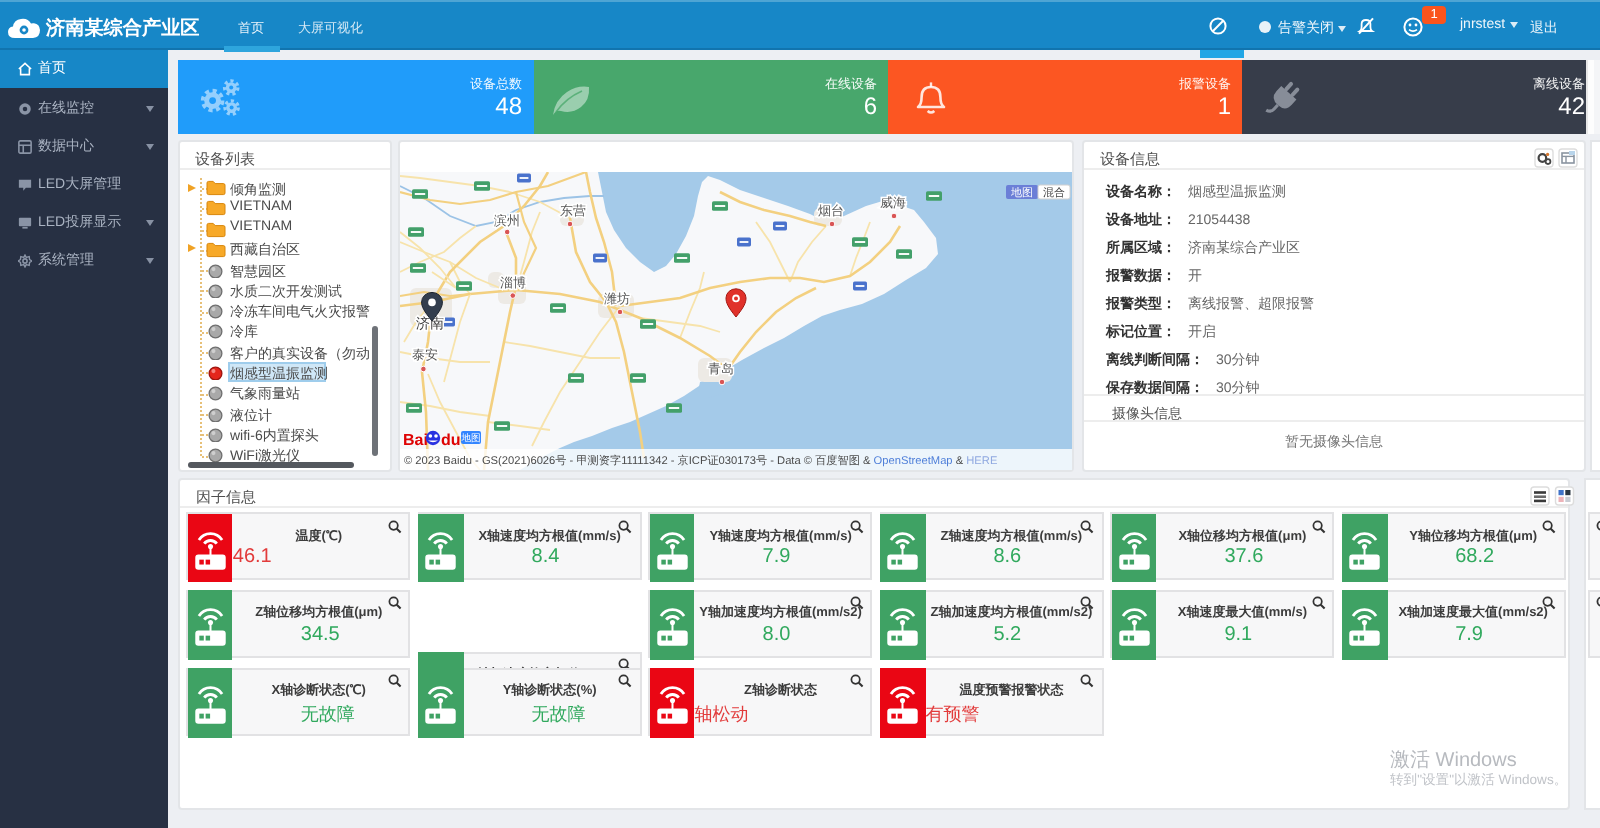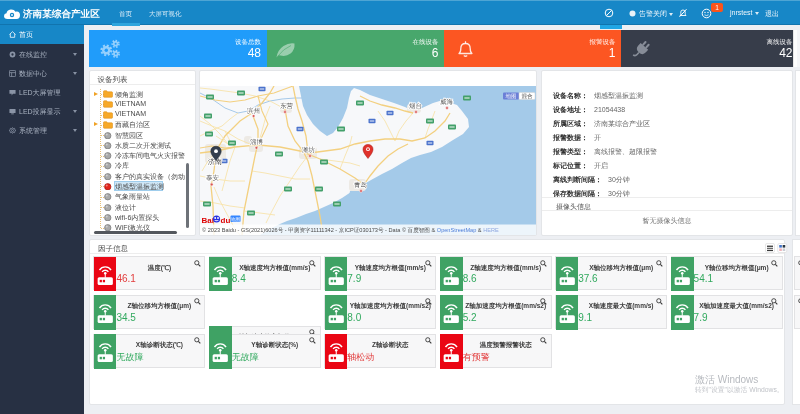--- a/index.html
+++ b/index.html
@@ -47,21 +47,21 @@
 .inf-row b { color:#333; margin-right:6px; }
 
 
 .fcard { position:absolute; width:112px; height:34px; background:#f7f7f8; border:1px solid #e2e2e4; }
 .fcard .fic { position:absolute; left:-0.5px; top:-0.5px; width:22.5px; height:34.5px; }
 .fcard .ftit { position:absolute; left:22px; right:2px; top:6.5px; text-align:center; font-size:6.5px; font-weight:bold; color:#3c3c3c; white-space:nowrap; overflow:hidden; }
 .fcard .fval { position:absolute; left:22px; right:5px; top:16px; text-align:left; font-size:10px; }
 .fic-red { background:#ea0614; }
 .fic-green { background:#3fa264; }
 .v-red { color:#e23b3b; }
-.v-green { color:#31a95e; }
+.v-green { color:#31a95e;padding-left:34px; }
 .mag { position:absolute; right:3.5px; top:2.5px; width:7px; height:7px; }
 </style>
 </head>
 <body>
 
 <div id="topbar">
   <svg class="abs" style="left:3px; top:7px;" width="18" height="12" viewBox="0 0 18 12">
     <path d="M4.5 11 Q1 11 1 8 Q1 5.5 3.5 5.2 Q4 2 7.5 1.5 Q11 1 12.5 3.8 Q13 3.5 14 3.6 Q16.8 4 17 7 Q17 10.8 13.5 11 Z" fill="#fff"></path>
     <circle cx="9" cy="7" r="2.2" fill="#1787c7"></circle>
     <circle cx="9" cy="7" r="0.9" fill="#fff"></circle>
@@ -442,20 +442,36 @@
         <circle cx="18" cy="132" r="0.9" fill="#fff"></circle>
         <path d="M 14 134.3 Q 16.5 136 19 134.3 Z" fill="#fff"></path>
 <text x="20.5" y="136.5" font-size="8" font-weight="bold" fill="#de0304" font-family="Liberation Sans">du</text>
 <rect x="30.5" y="129.5" width="10" height="6.5" rx="1" fill="#3385ff"></rect>
         <text x="35.5" y="134.5" font-size="4.8" fill="#fff" text-anchor="middle" font-family="Liberation Sans">地图</text>
 </svg>
 </div>
 </div>
 
 <div class="panel" id="info-panel" style="left:541px; top:70px; width:252px; height:166px;">
+  <div class="p-head">
+      <div class="p-title">设备信息</div>
+    <svg style="position:absolute;left:225px;top:3px;" width="10" height="10" viewBox="0 0 10 10">
+        <rect x="0.5" y="0.5" width="9" height="9" rx="1.5" fill="#fff" stroke="#ddd" stroke-width="0.7"></rect>
+        <circle cx="4.2" cy="5" r="1.9" fill="none" stroke="#444" stroke-width="1.1"></circle>
+        <circle cx="7" cy="6.8" r="1.2" fill="none" stroke="#444" stroke-width="0.9"></circle>
+        <circle cx="6.8" cy="3.2" r="0.8" fill="#d6762c"></circle>
+      </svg>
+    <svg style="position:absolute;left:236.5px;top:3px;" width="10" height="10" viewBox="0 0 10 10">
+        <rect x="0.5" y="0.5" width="9" height="9" rx="1.5" fill="#fff" stroke="#ddd" stroke-width="0.7"></rect>
+        <rect x="2" y="2.5" width="6" height="5" fill="none" stroke="#8a94a0" stroke-width="0.8"></rect>
+        <line x1="2" y1="4.2" x2="8" y2="4.2" stroke="#8a94a0" stroke-width="0.7"></line>
+        <line x1="4" y1="4.2" x2="4" y2="7.5" stroke="#8a94a0" stroke-width="0.7"></line>
+        <rect x="5.5" y="1.5" width="3" height="2" fill="#b8d4ea"></rect>
+      </svg>
+  </div>
   <div class="inf-row" style="top:20px;"><b>设备名称：</b>烟感型温振监测</div>
   <div class="inf-row" style="top:34px;"><b>设备地址：</b>21054438</div>
   <div class="inf-row" style="top:48px;"><b>所属区域：</b>济南某综合产业区</div>
   <div class="inf-row" style="top:62px;"><b>报警数据：</b>开</div>
   <div class="inf-row" style="top:76px;"><b>报警类型：</b>离线报警、超限报警</div>
   <div class="inf-row" style="top:90px;"><b>标记位置：</b>开启</div>
   <div class="inf-row" style="top:104px;"><b>离线判断间隔：</b>30分钟</div>
   <div class="inf-row" style="top:118px;"><b>保存数据间隔：</b>30分钟</div>
   <div class="abs" style="left:0; top:126px; width:100%; height:14px; border-top:1px solid #ededed; border-bottom:1px solid #ededed;">
     <div class="abs" style="left:14px; top:3.5px; font-size:7px; color:#555;">摄像头信息</div>
@@ -594,21 +610,21 @@
               <path d="M7.9 14.6 A 3.9 3.9 0 0 1 14.1 14.6"></path>
             </g>
             <circle cx="11" cy="16" r="1.25" fill="#fff"></circle>
             <line x1="11" y1="16" x2="11" y2="20.5" stroke="#fff" stroke-width="1"></line>
             <rect x="3.5" y="20" width="15" height="7.5" rx="1.5" fill="#fff"></rect>
             <rect x="5.5" y="22.5" height="2.4" width="2.2" fill="#3fa264"></rect>
             <rect x="8.6" y="22.5" height="2.4" width="2.2" fill="#3fa264"></rect>
           </svg>
         </div>
         <div class="ftit">Y轴位移均方根值(μm)</div>
-        <div class="fval v-green">54.1</div>
+        <div class="fval v-green">68.2</div>
         <svg class="mag" viewBox="0 0 8 8">
           <circle cx="3.2" cy="3.2" r="2.4" fill="none" stroke="#333" stroke-width="1"></circle>
           <line x1="5" y1="5" x2="7.2" y2="7.2" stroke="#333" stroke-width="1.2"></line>
         </svg>
       </div>
 <div class="fcard" style="left:3.4px;top:54.8px;">
         <div class="fic fic-green">
           <svg viewBox="0 0 22 34" width="22.5" height="34.5" style="position:absolute;left:0;top:0;">
             <g stroke="#fff" fill="none" stroke-width="1.4">
               <path d="M5.3 12.8 A 6.8 6.8 0 0 1 16.7 12.8"></path>

